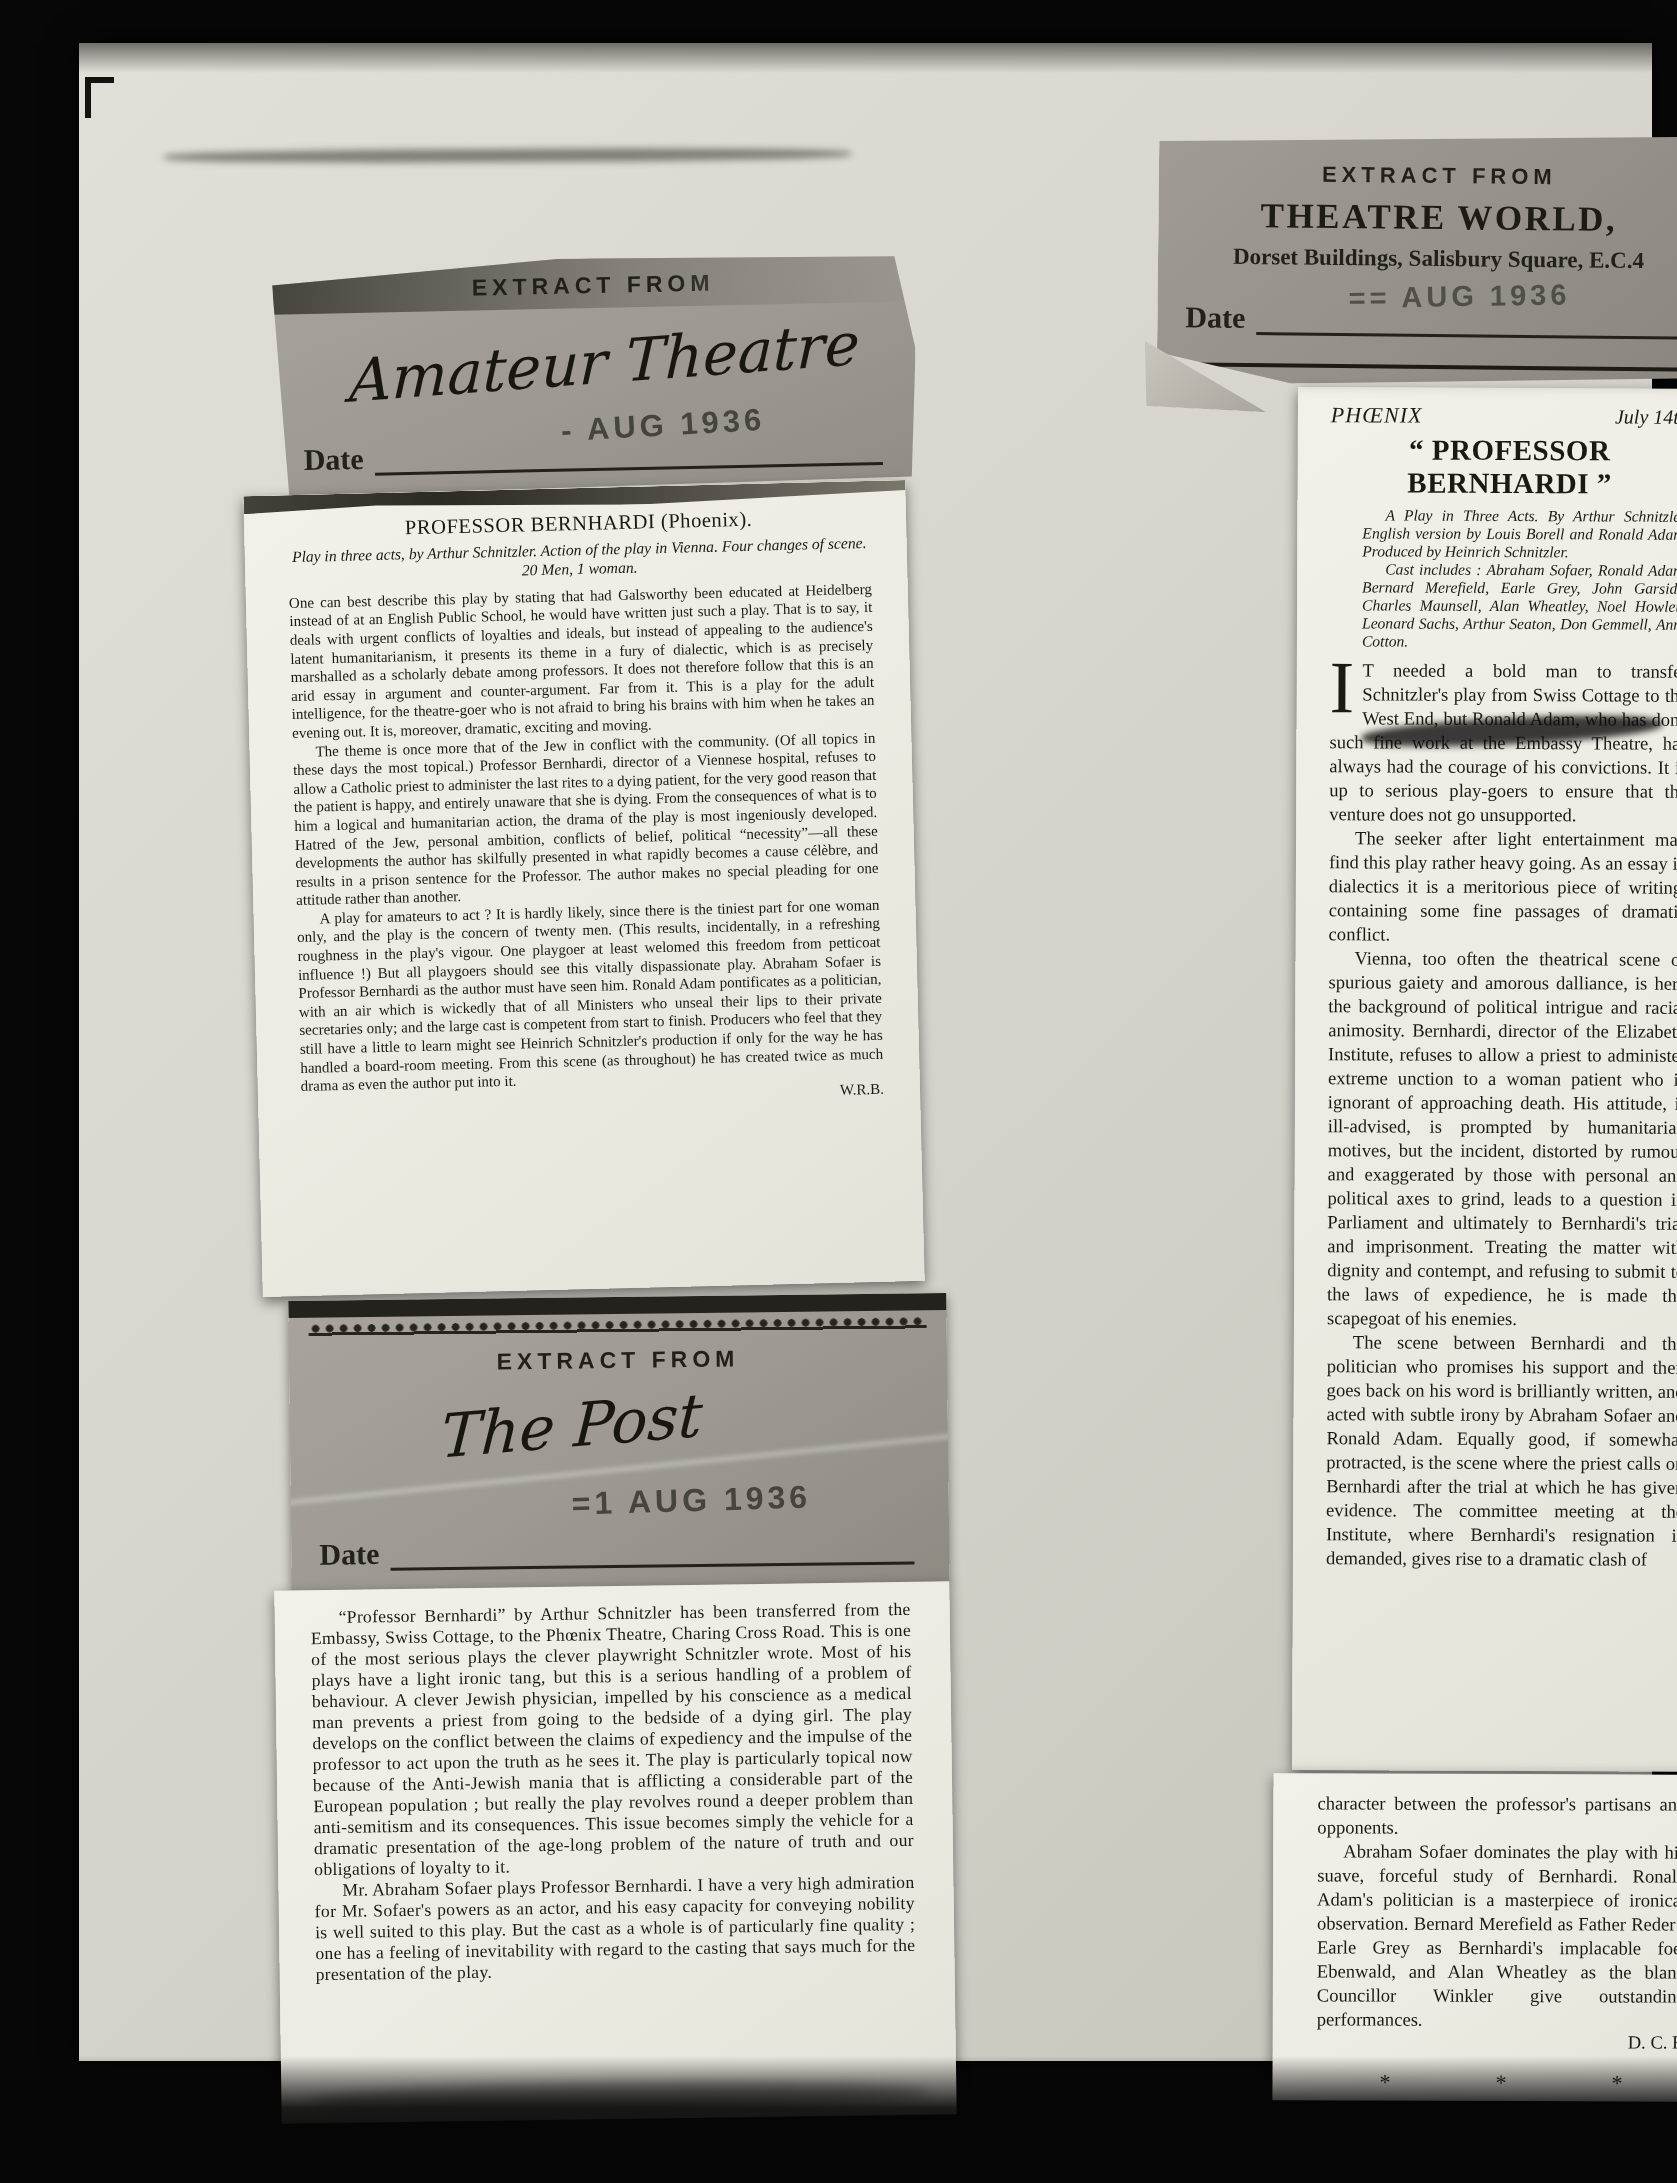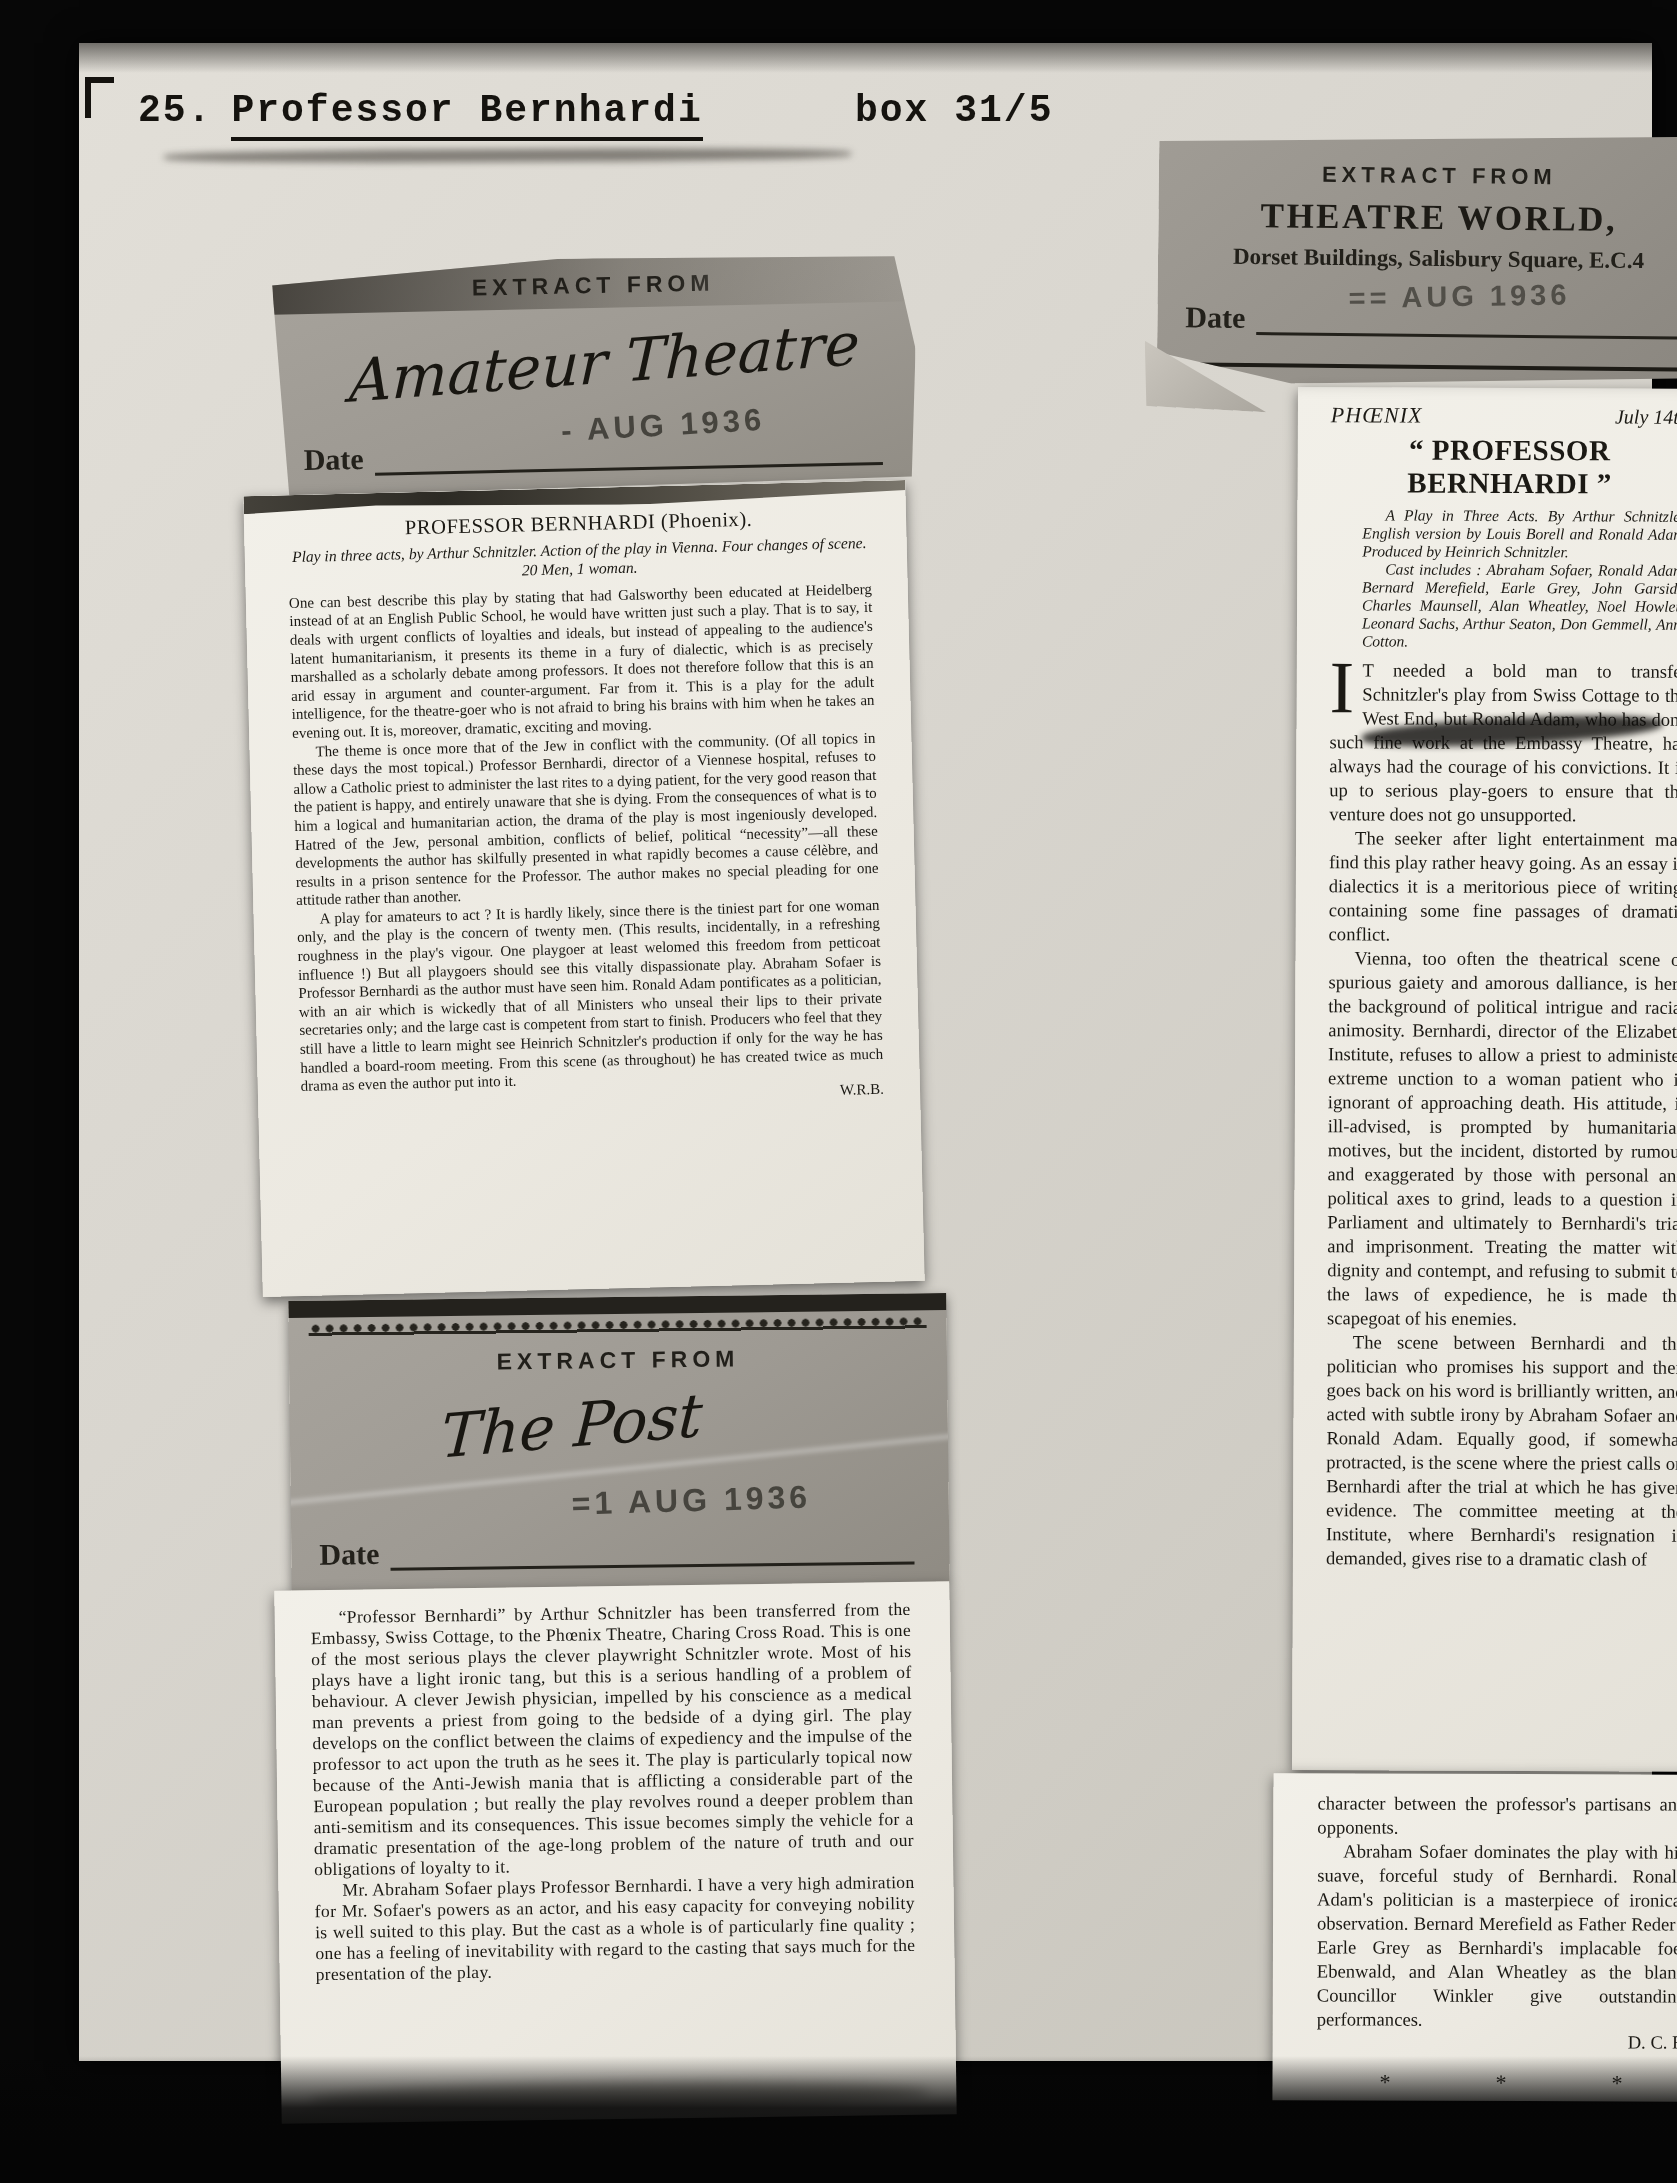--- a/index.html
+++ b/index.html
@@ -137,24 +137,20 @@
         background:linear-gradient(180deg,rgba(5,5,5,0),rgba(5,5,5,.9) 40%,#050505 70%);}
 </style>
 </head>
 <body>
 
 <div class="stage">
   <div class="page">
 
     <div class="corner-mark"></div>
 
-    <div class="catalog-header">
-      <span class="catalog-index">25.</span><span class="catalog-title">Professor Bernhardi</span>
-      <span class="box-label">box 31/5</span>
-    </div>
     <div class="header-smear"></div>
 
     <div class="slip slip-amateur">
       <div class="torn-top"></div>
       <div class="extract-label">EXTRACT FROM</div>
       <div class="handwriting">Amateur Theatre</div>
       <div class="stamp">- AUG 1936</div>
       <div class="date-row">
         <span class="date-word">Date</span>
         <span class="date-line"></span>

